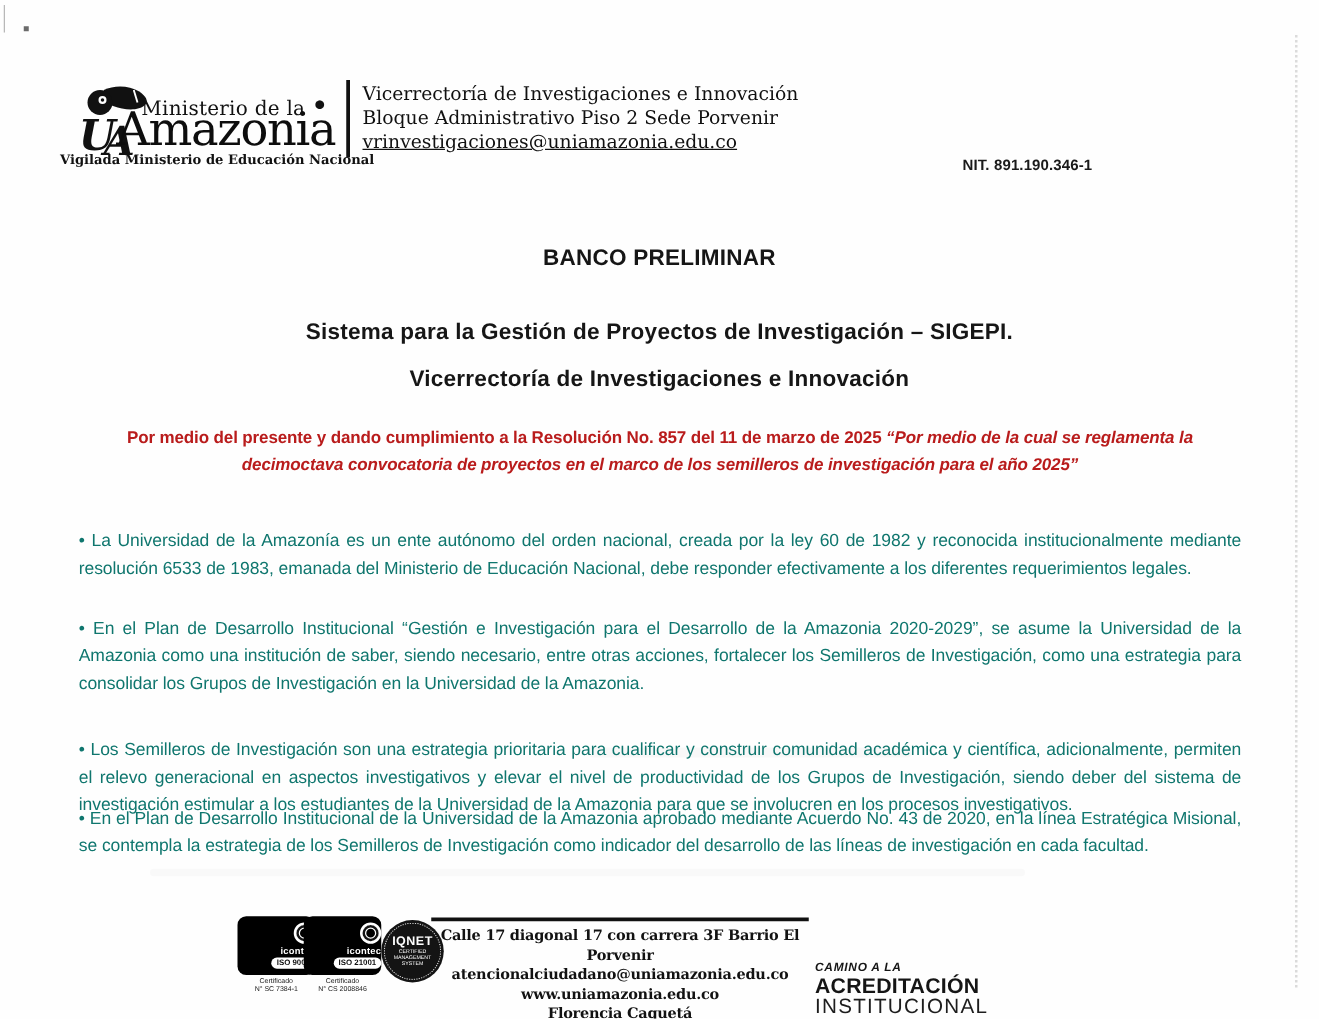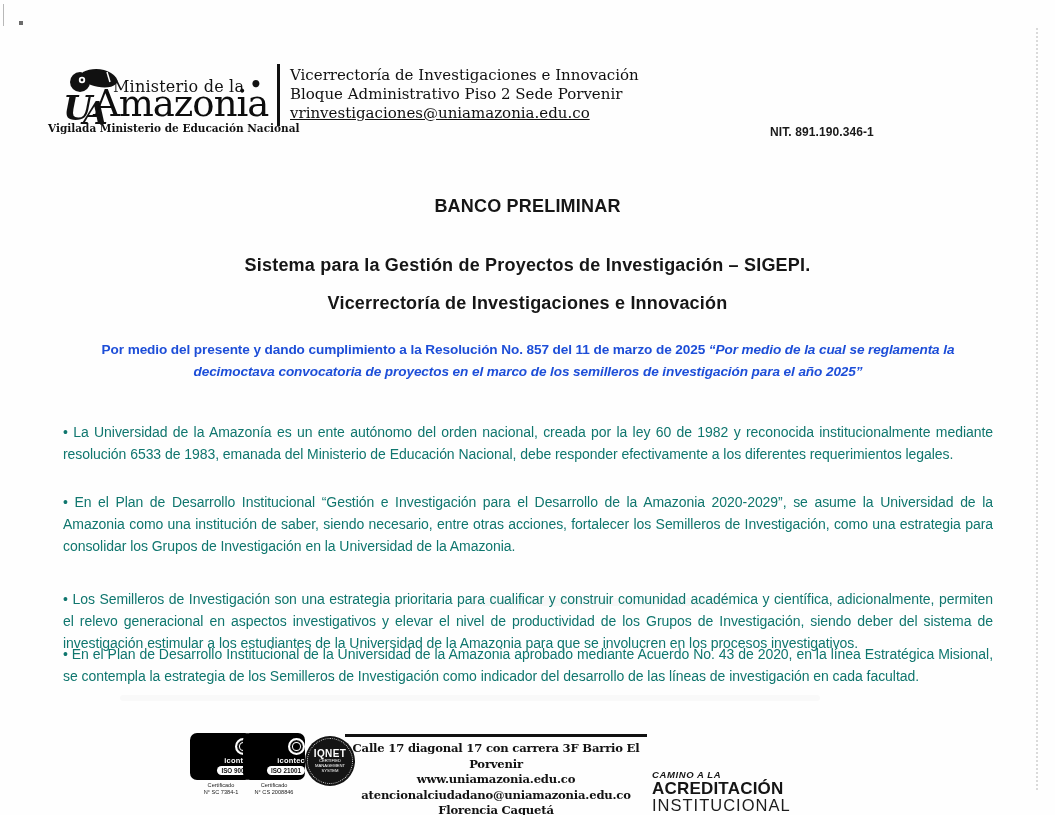--- a/index.html
+++ b/index.html
@@ -70,21 +70,21 @@
     font-weight: bold; font-size: 18px; color: #161616; letter-spacing: .2px;
   }
   .title-main { top: 196px; }
   .title-sub1 { top: 255px; }
   .title-sub2 { top: 293px; }
 
   
   .intro {
     position: absolute; left: 64px; top: 339px; width: 928px;
     text-align: center; font-weight: bold; font-size: 13.6px;
-    line-height: 21.5px; color: #1d4ed8; letter-spacing: -0.1px;
+    line-height: 21.5px; color: #b91c1c; letter-spacing: -0.1px;
   }
   .intro .it { font-style: italic; }
 
   
   .bullet {
     position: absolute; left: 63px; width: 930px;
     font-size: 14px; line-height: 22px; text-align: justify;
     color: #0f766e; letter-spacing: -0.05px;
   }
   .bullet.b1 { top: 407px; }
@@ -199,22 +199,22 @@
     <div class="iqnet-wrap">
       <div class="iqnet">
         <div class="brand">IQNET</div>
         <div class="sub">CERTIFIED MANAGEMENT SYSTEM</div>
       </div>
     </div>
   </div>
 
   <div class="addr">
     <div>Calle 17 diagonal 17 con carrera 3F Barrio El Porvenir</div>
+    <div>atencionalciudadano@uniamazonia.edu.co</div>
     <div>www.uniamazonia.edu.co</div>
-    <div>atencionalciudadano@uniamazonia.edu.co</div>
     <div>Florencia Caquetá</div>
   </div>
 
   <div class="accred">
     <div class="l1">CAMINO A LA</div>
     <div class="l2">ACREDITACIÓN</div>
     <div class="l3">INSTITUCIONAL</div>
   </div>
 
 </div>

